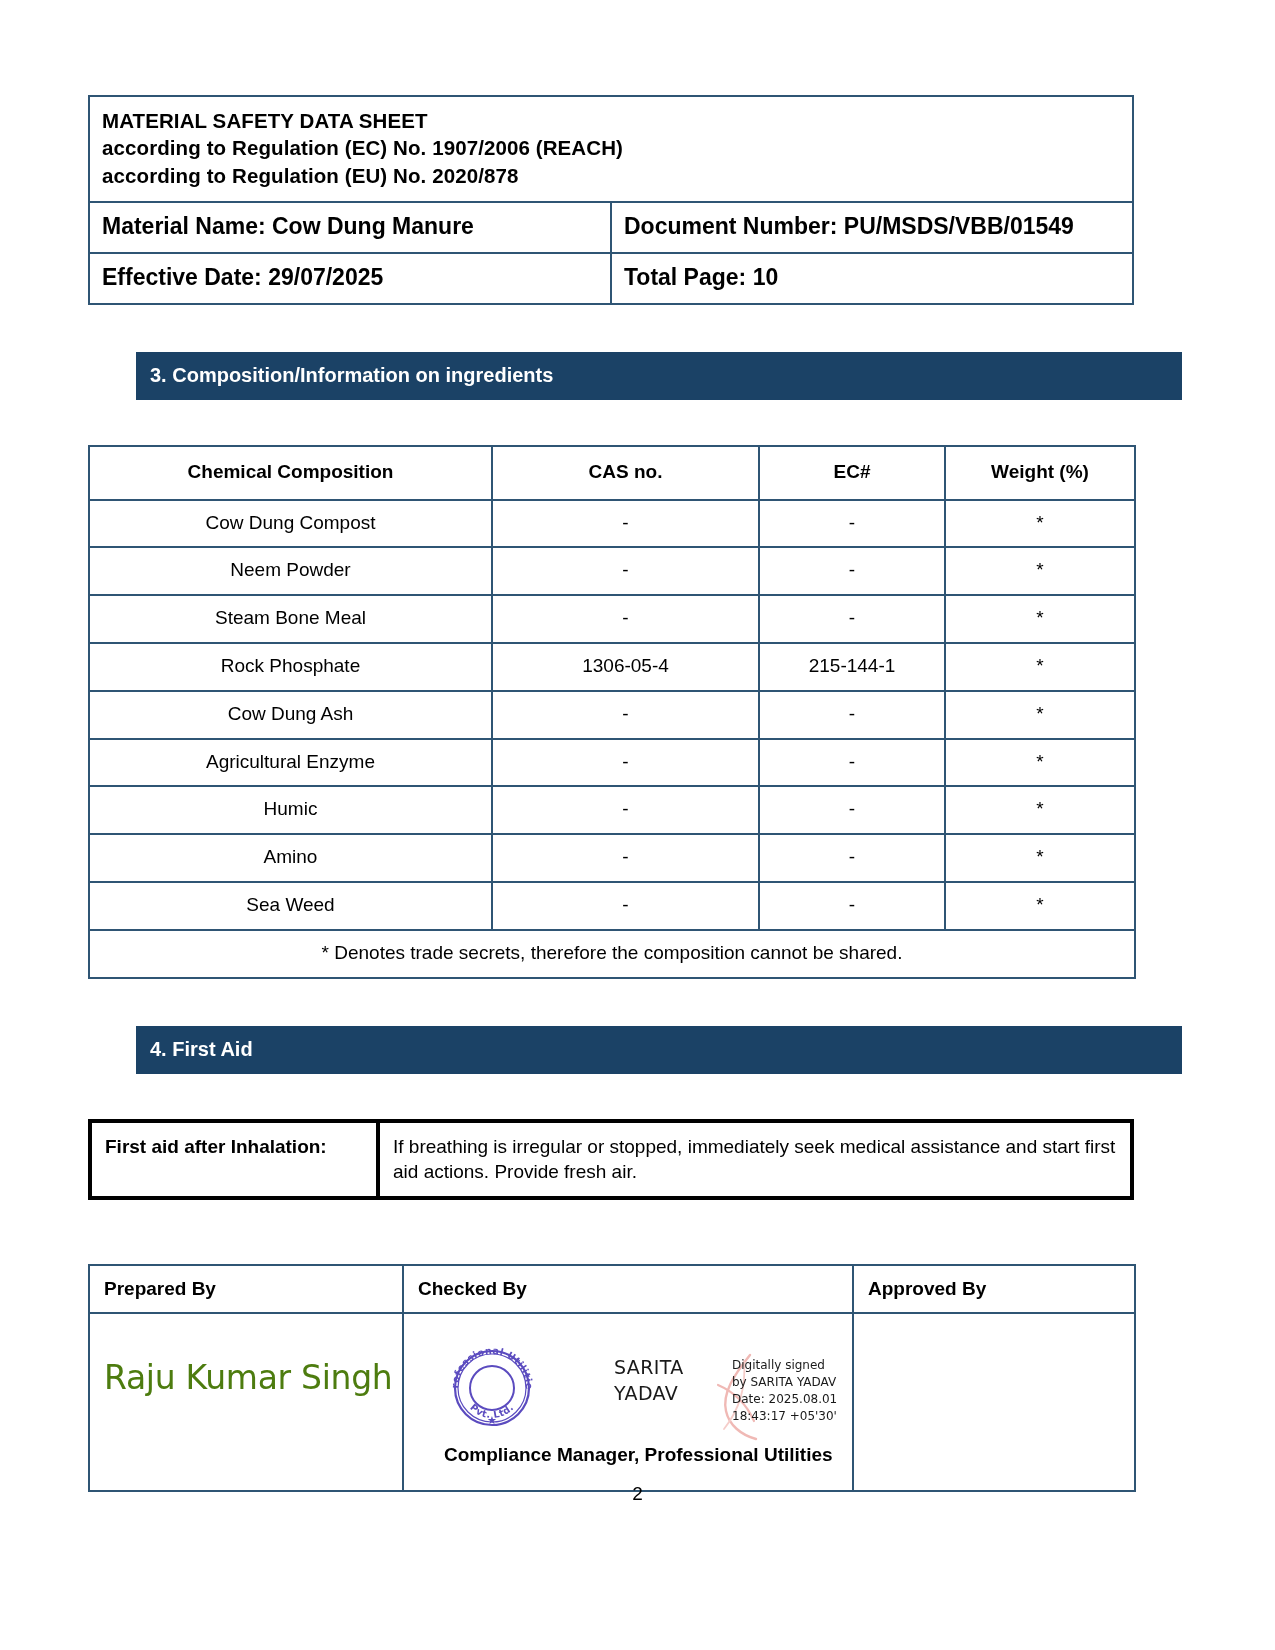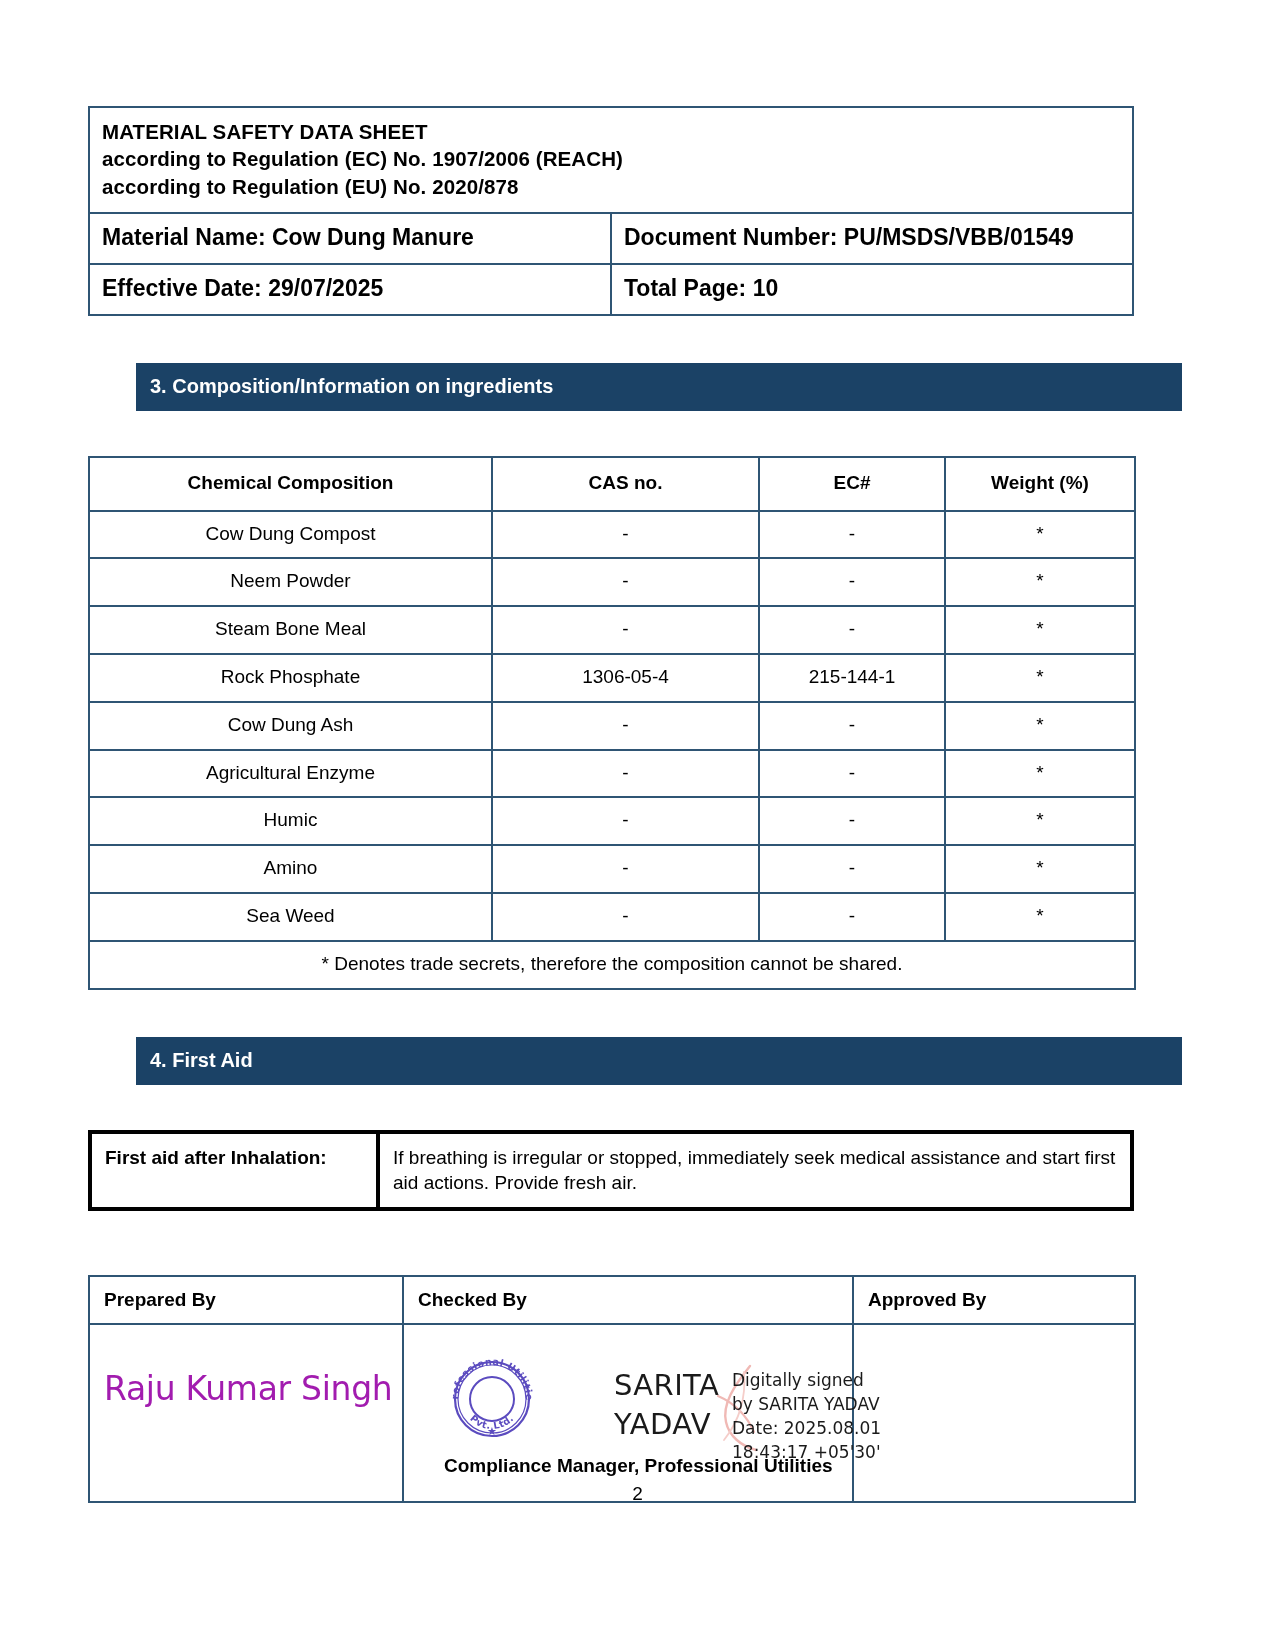--- a/index.html
+++ b/index.html
@@ -11,21 +11,21 @@
     width: 1275px;
     height: 1650px;
     font-family: "Liberation Sans", sans-serif;
     color: #000000;
     position: relative;
     overflow: hidden;
   }
   .page {
     position: absolute;
     left: 88px;
-    top: 106px;
+    top: 95px;
     width: 1046px;
   }
 
   
   table.hdr {
     width: 100%;
     border-collapse: collapse;
     table-layout: fixed;
   }
   table.hdr td {
@@ -133,21 +133,21 @@
   .sign-body td { height: 178px; padding: 0; position: relative; }
 
   .prep-name {
     position: absolute;
     left: 14px;
     top: 44px;
     font-size: 33px;
     font-family: "DejaVu Sans", sans-serif;
     font-weight: normal;
     letter-spacing: -0.3px;
-    color: #a21caf;
+    color: #4d7c0f;
   }
 
   .chk-inner { position: relative; width: 100%; height: 100%; }
 
   
   .stamp {
     position: absolute;
     left: 26px;
     top: 14px;
     width: 96px;
@@ -159,36 +159,36 @@
   .dsig {
     position: absolute;
     left: 196px;
     top: 25px;
     width: 240px;
     height: 95px;
   }
   .dsig-name {
     position: absolute;
     left: 0; top: 4px;
-    font-size: 29px;
+    font-size: 19px;
     font-family: "DejaVu Sans", sans-serif;
     line-height: 1.34;
     color: #1a1a1a;
     letter-spacing: 0.4px;
   }
   .dsig-swoosh {
     position: absolute;
     left: 96px; top: 0;
     width: 60px; height: 92px;
     pointer-events: none;
   }
   .dsig-detail {
     position: absolute;
     left: 118px; top: 6px;
-    font-size: 17px;
+    font-size: 12px;
     font-family: "DejaVu Sans", sans-serif;
     line-height: 1.42;
     color: #1a1a1a;
     white-space: nowrap;
   }
   .chk-role {
     position: absolute;
     left: 14px;
     bottom: 12px;
     font-size: 19px;

